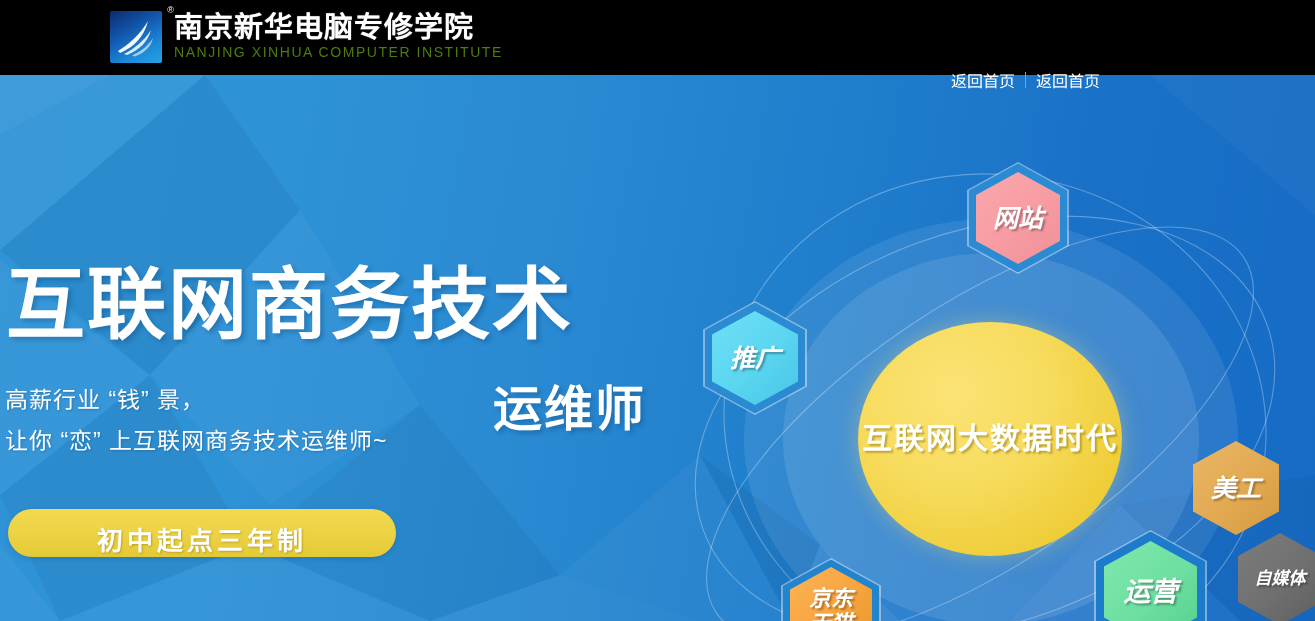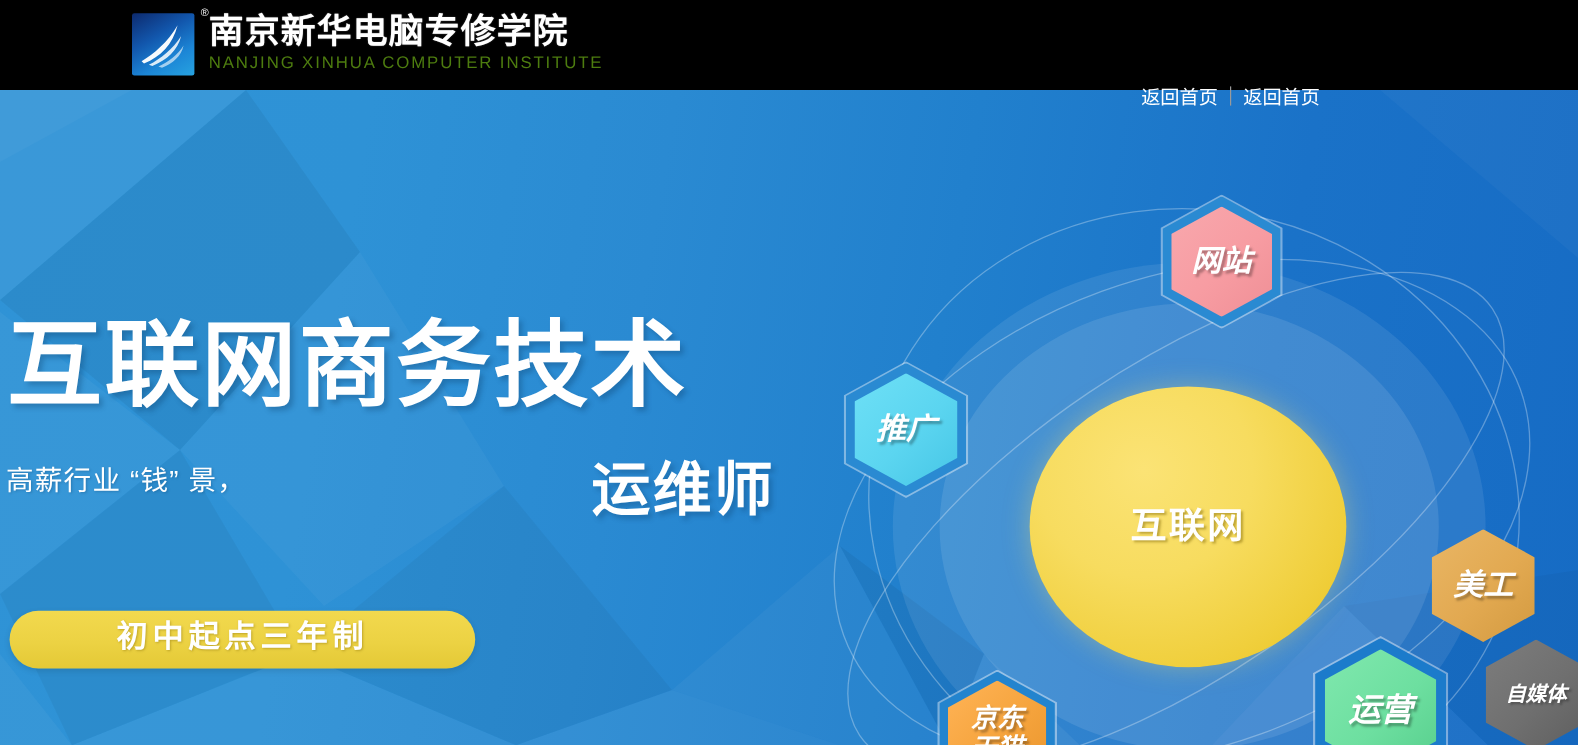--- a/index.html
+++ b/index.html
@@ -128,21 +128,21 @@
   .sub-line{
     color:#fff;font-size:23px;line-height:1.78;white-space:nowrap;
     letter-spacing:1px;
     text-shadow:1px 1px 2px rgba(10,55,100,0.30);
   }
   .cta{
     position:absolute;left:8px;top:434px;z-index:20;
     width:388px;height:48px;
     background:linear-gradient(180deg,#f2d94e 0%,#ecd243 55%,#e4c936 100%);
     border-radius:26px;
-    display:flex;align-items:flex-start;justify-content:center;
+    display:flex;align-items:flex-end;justify-content:center;
     box-shadow:0 2px 5px rgba(0,0,0,0.12);
     cursor:pointer;
   }
   .cta-label{
     color:#fff;font-size:26px;font-weight:bold;letter-spacing:4px;
     text-shadow:1px 1px 2px rgba(120,95,0,0.40);
   }
 </style>
 </head>
 <body>
@@ -200,20 +200,21 @@
         <ellipse cx="985" cy="352" rx="300" ry="196" transform="rotate(-20 985 352)"></ellipse>
         <ellipse cx="995" cy="348" rx="272" ry="248" transform="rotate(12 995 348)"></ellipse>
       </g>
     </svg>
 
     <div class="ring ring-outer"></div>
     <div class="ring ring-mid"></div>
 
     <div class="core">
       <div class="core-line">互联网</div>
+      <div class="core-line">大数据时代</div>
     </div>
 
     <div class="hex-frame" style="left:967px;top:87px;width:102px;height:112px;">
       <div class="hex-frame-in" style="background:#2a8ad2;"></div>
     </div>
     <div class="hex" style="left:976px;top:97px;width:84px;height:92px;background:linear-gradient(135deg,#f8a8ad 0%,#f79ca2 55%,#ef8f96 100%);">
       <span class="hex-label" style="font-size:25px;">网站</span>
     </div>
 
     <div class="hex-frame" style="left:703px;top:226px;width:104px;height:114px;">
@@ -246,20 +247,21 @@
 天猫</span>
     </div>
 
     <div class="headline">
       <div class="headline-main">互联网商务技术</div>
     </div>
     <div class="sub-big">运维师</div>
 
     <div class="subtitles">
       <div class="sub-line">高薪行业 “钱” 景，</div>
+      <div class="sub-line">让你 “恋” 上互联网商务技术运维师~</div>
     </div>
 
     <div class="cta">
       <span class="cta-label">初中起点三年制</span>
     </div>
 
   </div>
 </div>
 
 </body></html>

